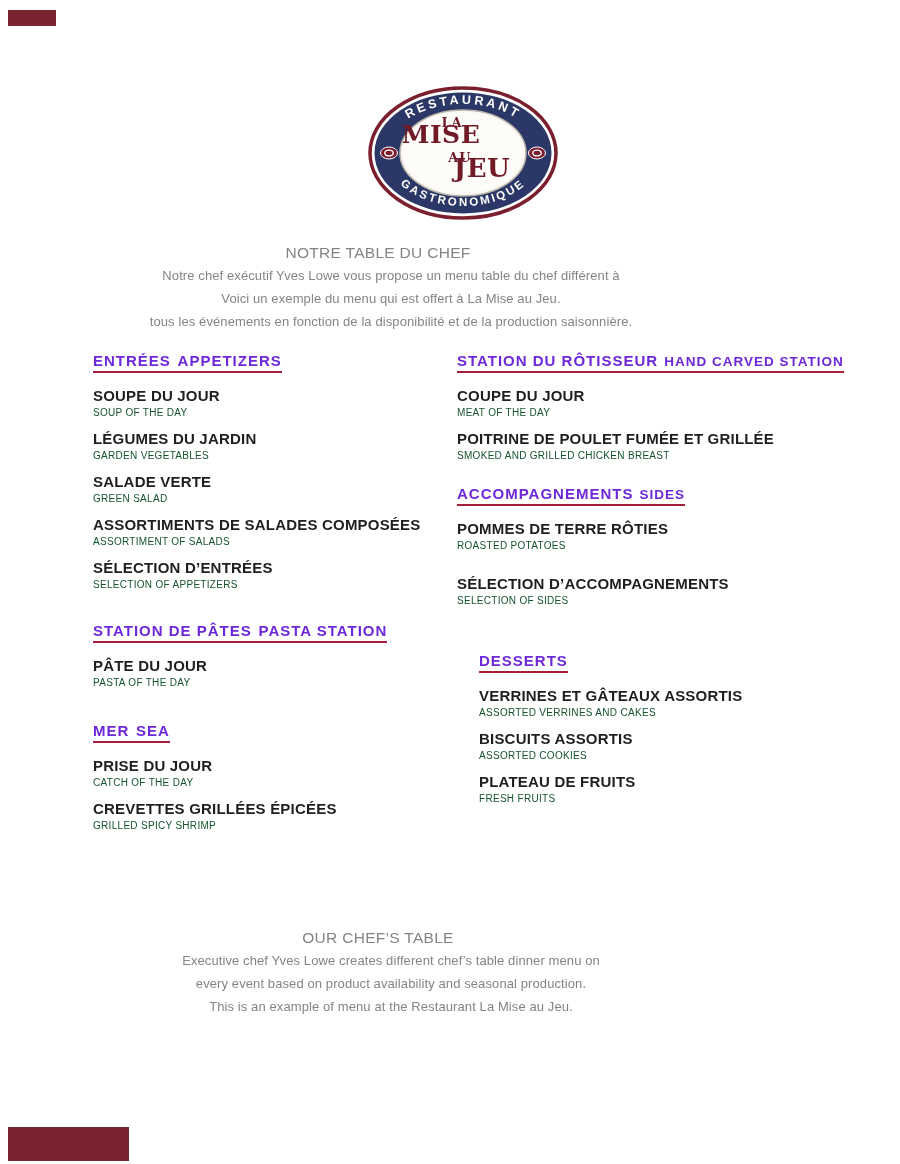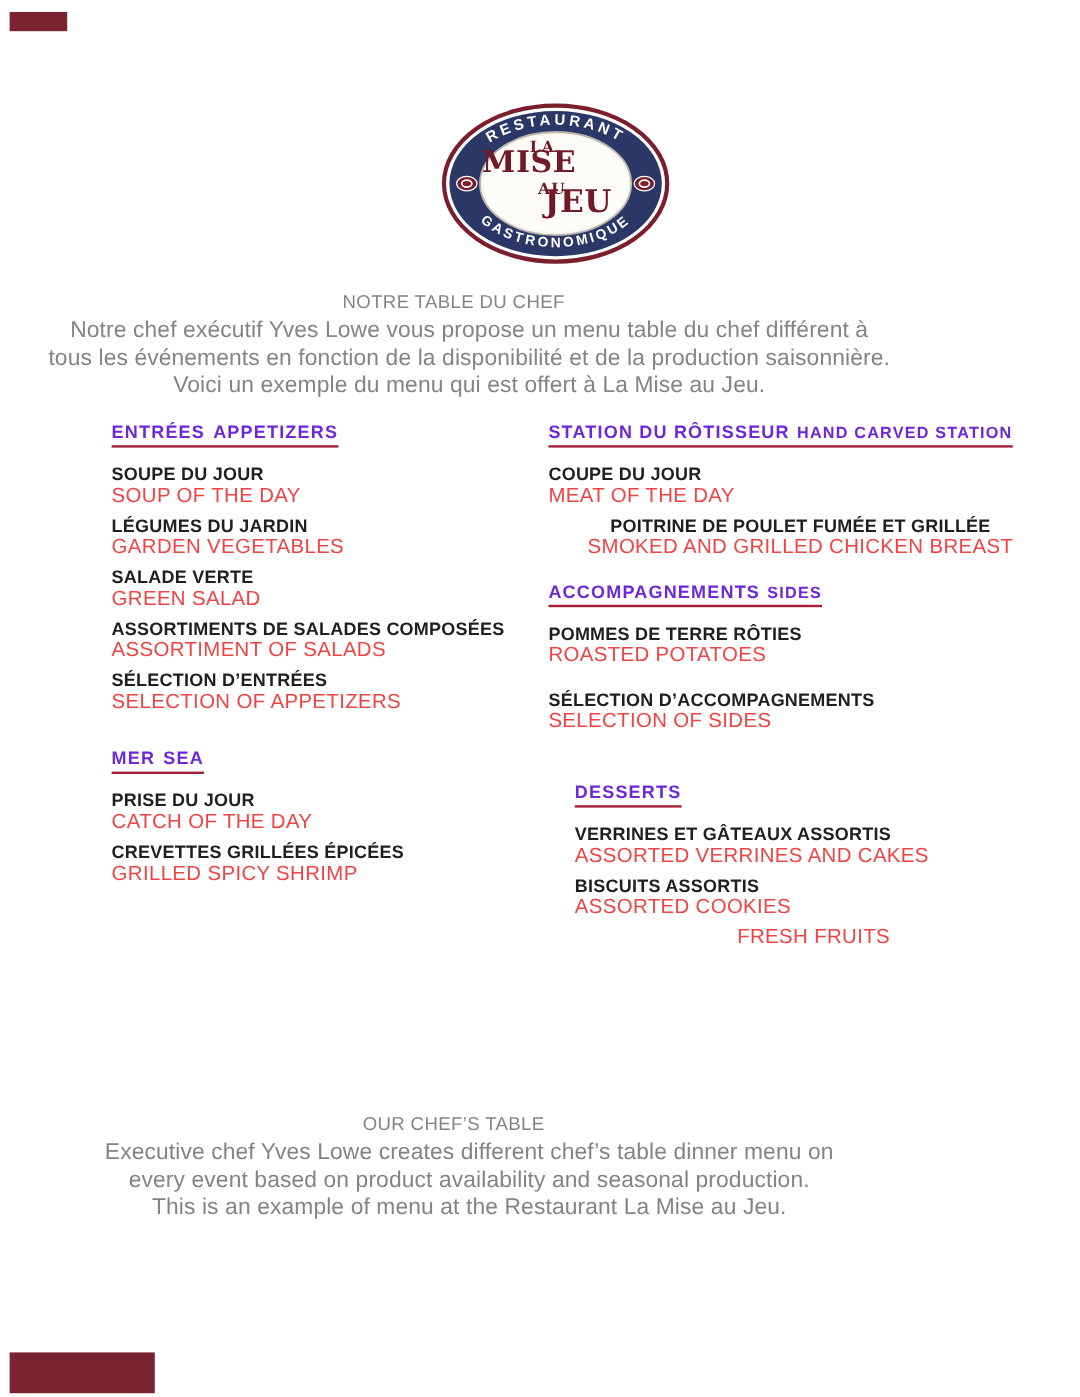--- a/index.html
+++ b/index.html
@@ -20,21 +20,21 @@
   .corner-mark.bottom { left: 8px; top: 1127px; width: 121px; height: 34px; }
 
   
   .logo-wrap { position: absolute; left: 367px; top: 85px; width: 192px; height: 136px; }
 
   
   .center-block { position: absolute; left: 0; width: 756px; text-align: center; color: #848484; }
   .intro { top: 241px; }
   .footer { top: 926px; }
   .center-block .block-title { font-size: 15.5px; line-height: 23px; letter-spacing: 0.3px; }
-  .center-block .block-line { font-size: 19px; line-height: 23px; letter-spacing: 0.1px; padding-left: 26px; }
+  .center-block .block-line { font-size: 13px; line-height: 23px; letter-spacing: 0.1px; padding-left: 26px; }
 
   
   .col { position: absolute; top: 352px; }
   .col-left  { left: 93px;  width: 360px; }
   .col-right { left: 457px; width: 420px; }
 
   .section-heading {
     display: inline-block;
     border-bottom: 2px solid #a41f37;
     padding-bottom: 2px;
@@ -47,31 +47,31 @@
   }
   .section-heading .en { margin-left: 0.45em; }
   .section-heading .en.en-sm { font-size: 13.5px; }
 
   .menu-item { margin-bottom: 10px; }
   .menu-item .fr {
     font-size: 15px; font-weight: bold; color: #1f1f1f;
     line-height: 18px; letter-spacing: 0.2px;
   }
   .menu-item .en {
-    font-size: 17px; color: #ef4444;
+    font-size: 10px; color: #14532d;
     line-height: 15px; letter-spacing: 0.3px;
   }
 
   .section { display: block; }
   .sec-pates { margin-top: 30px; }
   .sec-mer { margin-top: 32px; }
   .sec-accomp { margin-top: 22px; }
   .sec-desserts { margin-top: 44px; margin-left: 22px; }
 
-  .gap-sm { margin-top: 9px; text-align: center; }
+  .gap-sm { margin-top: 9px; }
   .gap-md { margin-top: 22px; }
 </style>
 </head>
 <body>
 
 <div class="page">
 
   <div class="corner-mark top"></div>
   <div class="corner-mark bottom"></div>
 
@@ -110,22 +110,22 @@
         <text x="74" y="58" font-size="25" letter-spacing="0.5">MISE</text>
         <text x="93" y="77" font-size="13" letter-spacing="1">AU</text>
         <text x="115" y="92" font-size="26" letter-spacing="0.5">JEU</text>
       </g>
     </svg>
   </div>
 
   <div class="center-block intro">
     <div class="block-title">NOTRE TABLE DU CHEF</div>
     <div class="block-line">Notre chef exécutif Yves Lowe vous propose un menu table du chef différent à</div>
+    <div class="block-line">Voici un exemple du menu qui est offert à La Mise au Jeu.</div>
     <div class="block-line">tous les événements en fonction de la disponibilité et de la production saisonnière.</div>
-    <div class="block-line">Voici un exemple du menu qui est offert à La Mise au Jeu.</div>
   </div>
 
   <div class="col col-left">
 
     <div class="section">
       <div class="section-heading">
         <span class="fr">ENTRÉES</span><span class="en">APPETIZERS</span>
       </div>
       <div class="menu-item">
         <div class="fr">SOUPE DU JOUR</div>
@@ -142,20 +142,29 @@
       <div class="menu-item">
         <div class="fr">ASSORTIMENTS DE SALADES COMPOSÉES</div>
         <div class="en">ASSORTIMENT OF SALADS</div>
       </div>
       <div class="menu-item">
         <div class="fr">SÉLECTION D’ENTRÉES</div>
         <div class="en">SELECTION OF APPETIZERS</div>
       </div>
     </div>
 
+    <div class="section sec-pates">
+      <div class="section-heading">
+        <span class="fr">STATION DE PÂTES</span><span class="en">PASTA STATION</span>
+      </div>
+      <div class="menu-item">
+        <div class="fr">PÂTE DU JOUR</div>
+        <div class="en">PASTA OF THE DAY</div>
+      </div>
+    </div>
 
     <div class="section sec-mer">
       <div class="section-heading">
         <span class="fr">MER</span><span class="en">SEA</span>
       </div>
       <div class="menu-item">
         <div class="fr">PRISE DU JOUR</div>
         <div class="en">CATCH OF THE DAY</div>
       </div>
       <div class="menu-item">
@@ -202,20 +211,21 @@
       </div>
       <div class="menu-item">
         <div class="fr">VERRINES ET GÂTEAUX ASSORTIS</div>
         <div class="en">ASSORTED VERRINES AND CAKES</div>
       </div>
       <div class="menu-item">
         <div class="fr">BISCUITS ASSORTIS</div>
         <div class="en">ASSORTED COOKIES</div>
       </div>
       <div class="menu-item gap-sm">
+        <div class="fr">PLATEAU DE FRUITS</div>
         <div class="en">FRESH FRUITS</div>
       </div>
     </div>
 
   </div>
 
   <div class="center-block footer">
     <div class="block-title">OUR CHEF’S TABLE</div>
     <div class="block-line">Executive chef Yves Lowe creates different chef’s table dinner menu on</div>
     <div class="block-line">every event based on product availability and seasonal production.</div>

